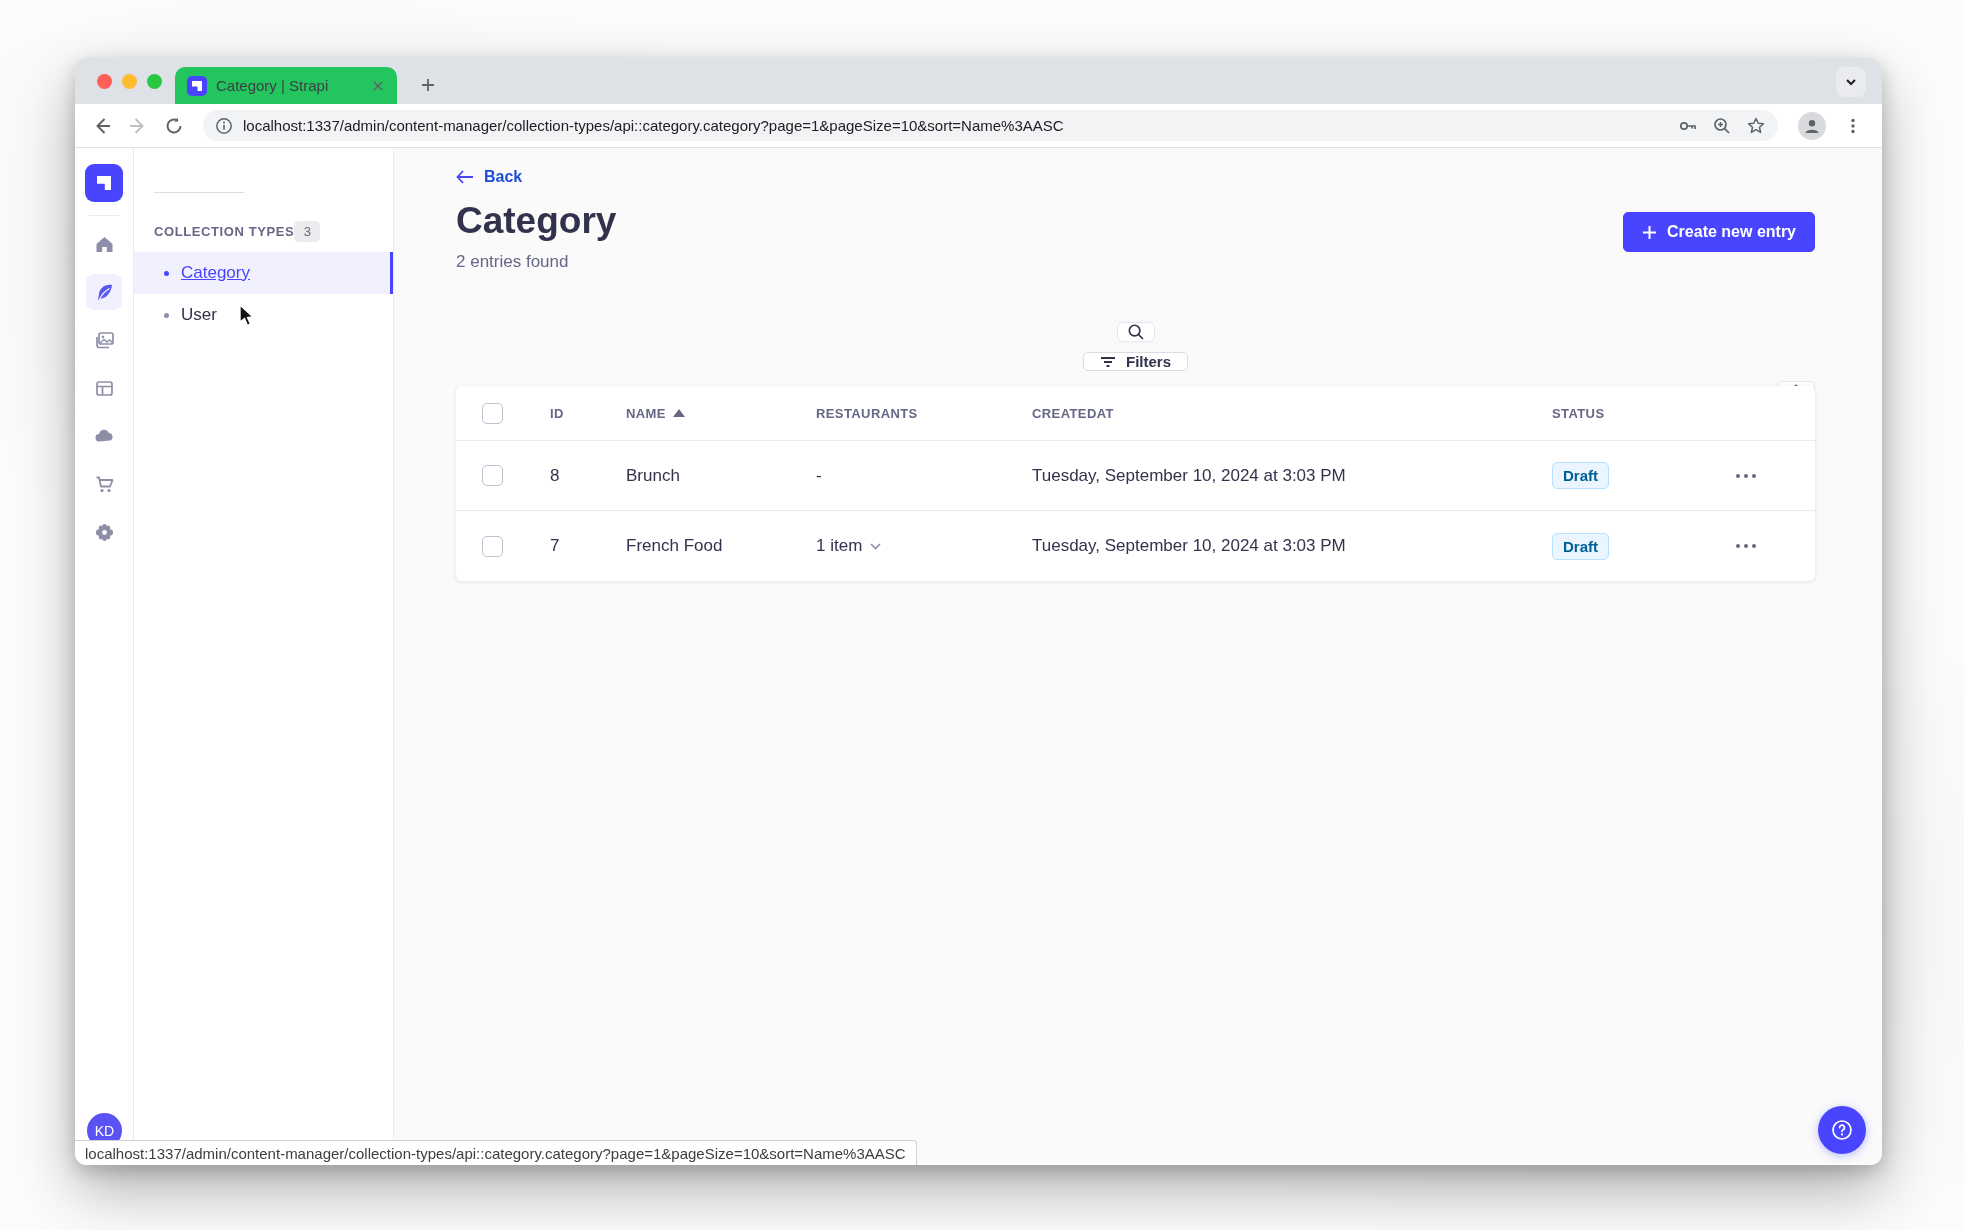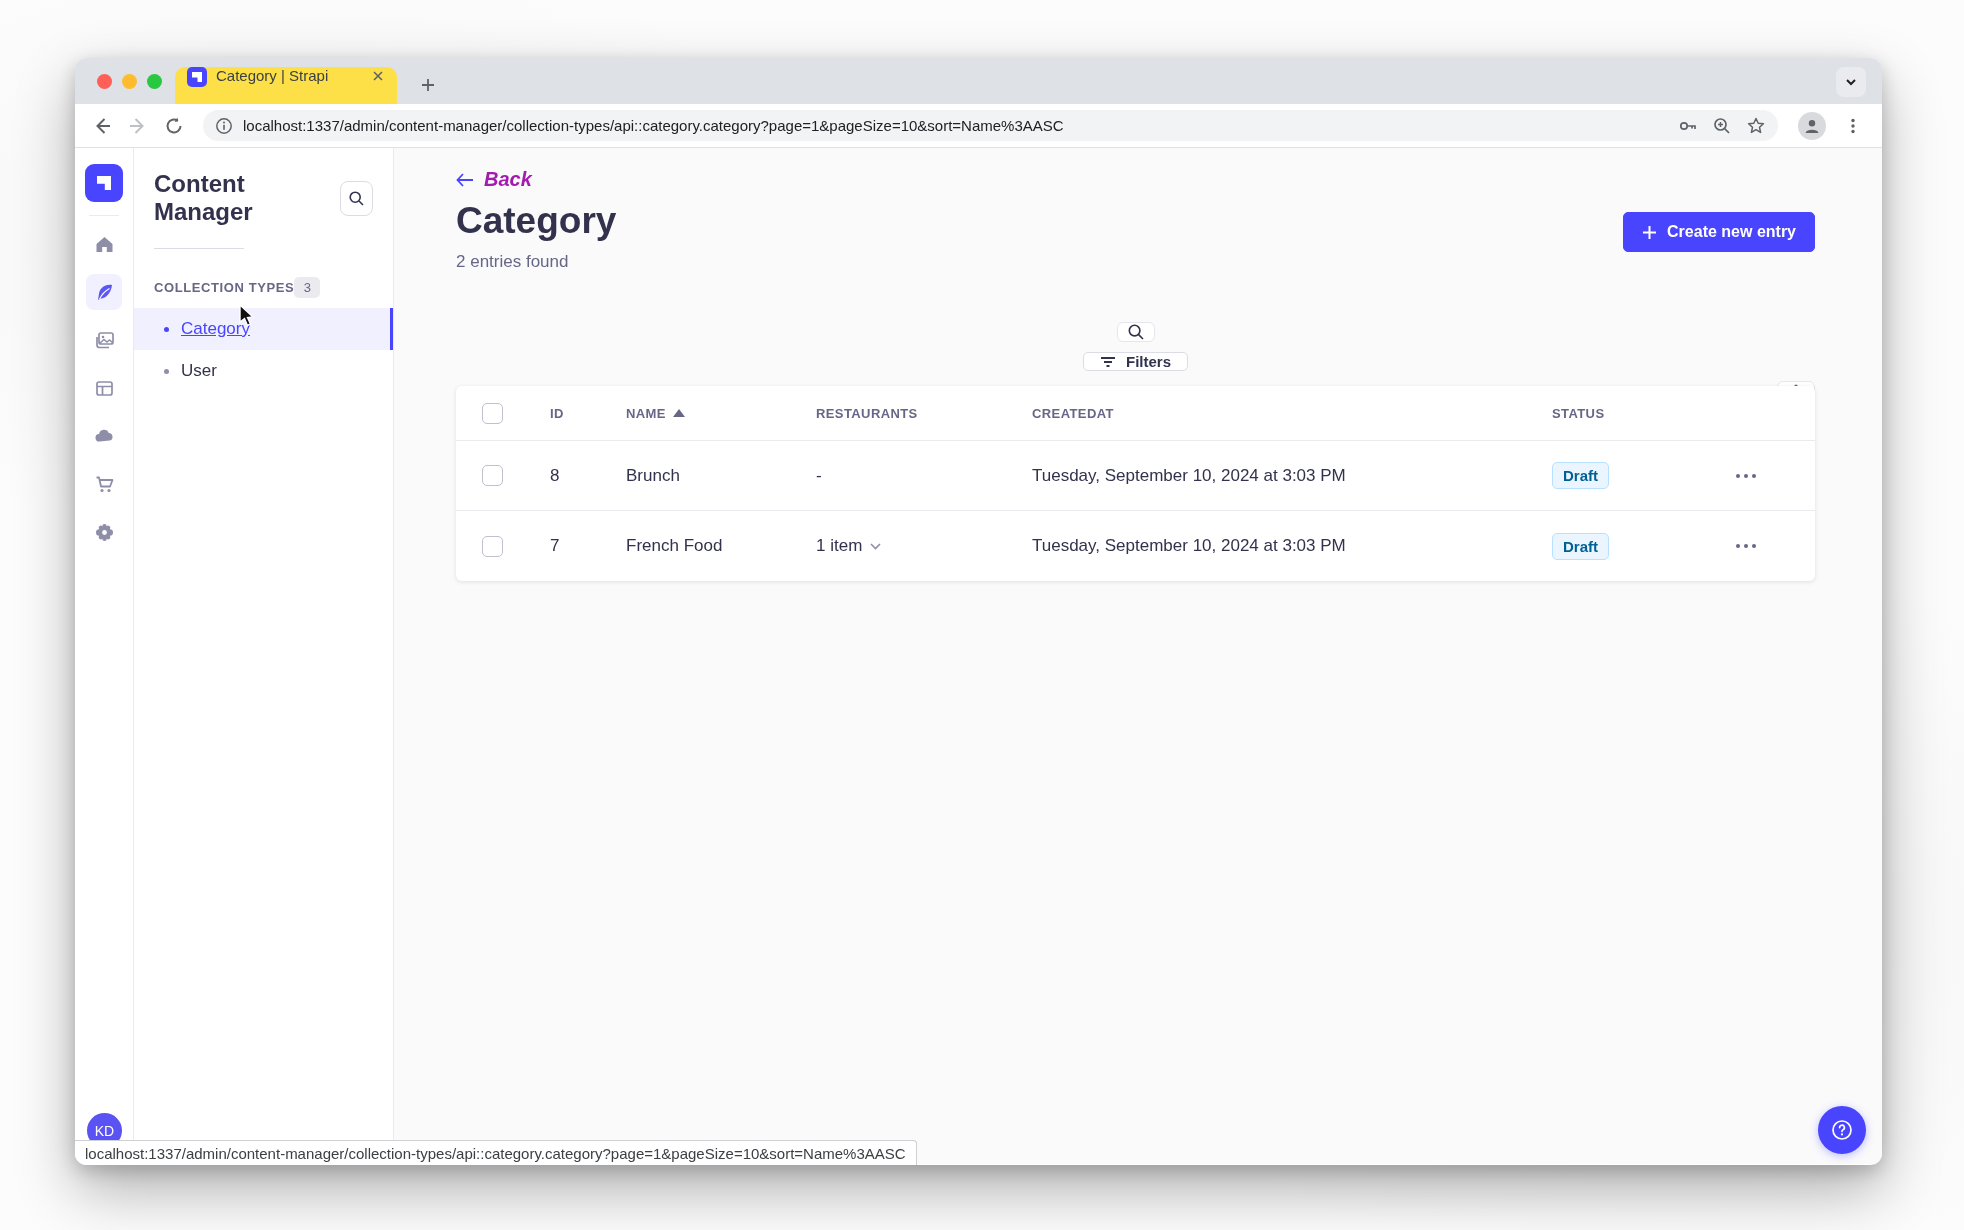--- a/index.html
+++ b/index.html
@@ -16,21 +16,21 @@
     border-radius:12px; background:#fff; overflow:hidden;
     box-shadow:0 25px 60px rgba(0,0,0,.30), 0 6px 18px rgba(0,0,0,.18);
   }
   
   .tabstrip { position:relative; height:46px; background:#dee1e6; }
   .traffic { position:absolute; left:22px; top:16px; display:flex; gap:10px; }
   .light { width:15px; height:15px; border-radius:50%; }
   .light.red{ background:#ff5f57; } .light.yellow{ background:#febc2e; } .light.green{ background:#28c840; }
   .tab {
     position:absolute; left:100px; top:9px; width:222px; height:37px;
-    background:#fde047; border-radius:10px 10px 0 0; display:flex; align-items:flex-start; padding:0 10px 0 12px;
+    background:#22c55e; border-radius:10px 10px 0 0; display:flex; align-items:center; padding:0 10px 0 12px;
   }
   .favicon { width:20px; height:20px; border-radius:5px; background:#4945ff; display:flex; align-items:center; justify-content:center; flex:none; }
   .tab-title { flex:1; font-size:15px; color:#3c4043; margin-left:9px; white-space:nowrap; overflow:hidden; }
   .tab-close { flex:none; width:18px; height:18px; display:flex; align-items:center; justify-content:center; color:#5f6368; }
   .newtab { position:absolute; left:338px; top:12px; width:30px; height:30px; display:flex; align-items:center; justify-content:center; color:#5f6368; border-radius:50%; }
   .strip-chevron { position:absolute; right:16px; top:9px; width:30px; height:30px; border-radius:8px; background:#e9ebee; display:flex; align-items:center; justify-content:center; color:#202124; }
   .toolbar { height:44px; background:#fff; border-bottom:1px solid #dfe1e5; display:flex; align-items:center; padding:0 14px 0 12px; gap:6px; }
   .navbtn { width:30px; height:30px; display:flex; align-items:center; justify-content:center; flex:none; }
   .omnibox {
     flex:1; height:31px; background:#f1f3f4; border-radius:16px; margin:0 8px 0 8px;
@@ -55,21 +55,21 @@
   .section-label { font-size:13px; font-weight:700; letter-spacing:.6px; color:#666687; }
   .count-badge { min-width:26px; height:21px; padding:0 6px; background:#eaeaef; border-radius:5px; color:#666687; font-size:13px; display:flex; align-items:center; justify-content:center; }
   .nav-item { position:relative; height:42px; display:flex; align-items:center; padding-left:30px; gap:12px; font-size:17px; color:#32324d; }
   .nav-item .bullet { width:5px; height:5px; border-radius:50%; background:#8e8ea9; }
   .nav-item.active { background:#f0f0ff; color:#4945ff; }
   .nav-item.active .bullet { background:#4945ff; }
   .nav-item.active .nav-label { text-decoration:underline; }
   .nav-item.active::after { content:""; position:absolute; right:0; top:0; bottom:0; width:3px; background:#4945ff; }
   .cursor { position:absolute; z-index:30; }
   .main { flex:1; position:relative; background:#fafafb; min-width:0; }
-  .back-row { position:absolute; left:62px; top:20px; display:flex; align-items:center; gap:10px; color:#a21caf; font-size:20px; font-weight:600;font-style:italic; }
+  .back-row { position:absolute; left:62px; top:20px; display:flex; align-items:center; gap:10px; color:#1d4ed8; font-size:16px; font-weight:600; }
   .page-title { position:absolute; left:62px; top:52px; font-size:37px; font-weight:700; color:#32324d; }
   .page-sub { position:absolute; left:62px; top:104px; font-size:17px; color:#666687; }
   .create-btn {
     position:absolute; right:67px; top:64px; height:40px; padding:0 18px;
     background:#4945ff; border:1px solid #4945ff; border-radius:5px;
     display:flex; align-items:center; gap:10px; color:#fff; font-size:16px; font-weight:600;
   }
   .filter-row { position:absolute; left:62px; right:67px; top:174px; height:38px; display:flex; align-items:center; gap:10px;flex-direction:column; }
   .iconbtn-plain { width:38px; height:38px; border:1px solid #e6e6ef; background:#fff; border-radius:6px; display:flex; align-items:center; justify-content:center; }
   .filters-btn { height:38px; padding:0 16px; border:1px solid #dcdce4; background:#fff; border-radius:5px; display:flex; align-items:center; gap:10px; font-size:15px; font-weight:600; color:#32324d; }
@@ -242,29 +242,20 @@
       </div>
       <div class="railbtn">
         <svg width="21" height="21" viewBox="0 0 21 21">
             <path d="M10.5 2 a2.2 2.2 0 0 1 2.2 2.2 a2.2 2.2 0 0 1 3.1 3.1 a2.2 2.2 0 0 1 0 6.4 a2.2 2.2 0 0 1 -3.1 3.1 a2.2 2.2 0 0 1 -4.4 0 a2.2 2.2 0 0 1 -3.1 -3.1 a2.2 2.2 0 0 1 0 -6.4 a2.2 2.2 0 0 1 3.1 -3.1 A2.2 2.2 0 0 1 10.5 2 Z" fill="#8e8ea9"></path>
             <circle cx="10.5" cy="10.5" r="2.4" fill="#fff"></circle>
           </svg>
       </div>
     </div>
 
     <div class="subnav">
-      <div class="subnav-head">
-        <span class="subnav-title">Content Manager</span>
-        <span class="subnav-search">
-          <svg width="17" height="17" viewBox="0 0 17 17">
-              <circle cx="7.2" cy="7.2" r="5" fill="none" stroke="#32324d" stroke-width="1.6"></circle>
-              <path d="M11 11 L15 15" stroke="#32324d" stroke-width="1.6"></path>
-            </svg>
-        </span>
-      </div>
       <div class="subnav-divider"></div>
 
       <div class="section-row">
         <span class="section-label">COLLECTION TYPES</span>
         <span class="count-badge">3</span>
       </div>
       <div class="nav-item active">
         <span class="bullet"></span>
         <span class="nav-label">Category</span>
       </div>

